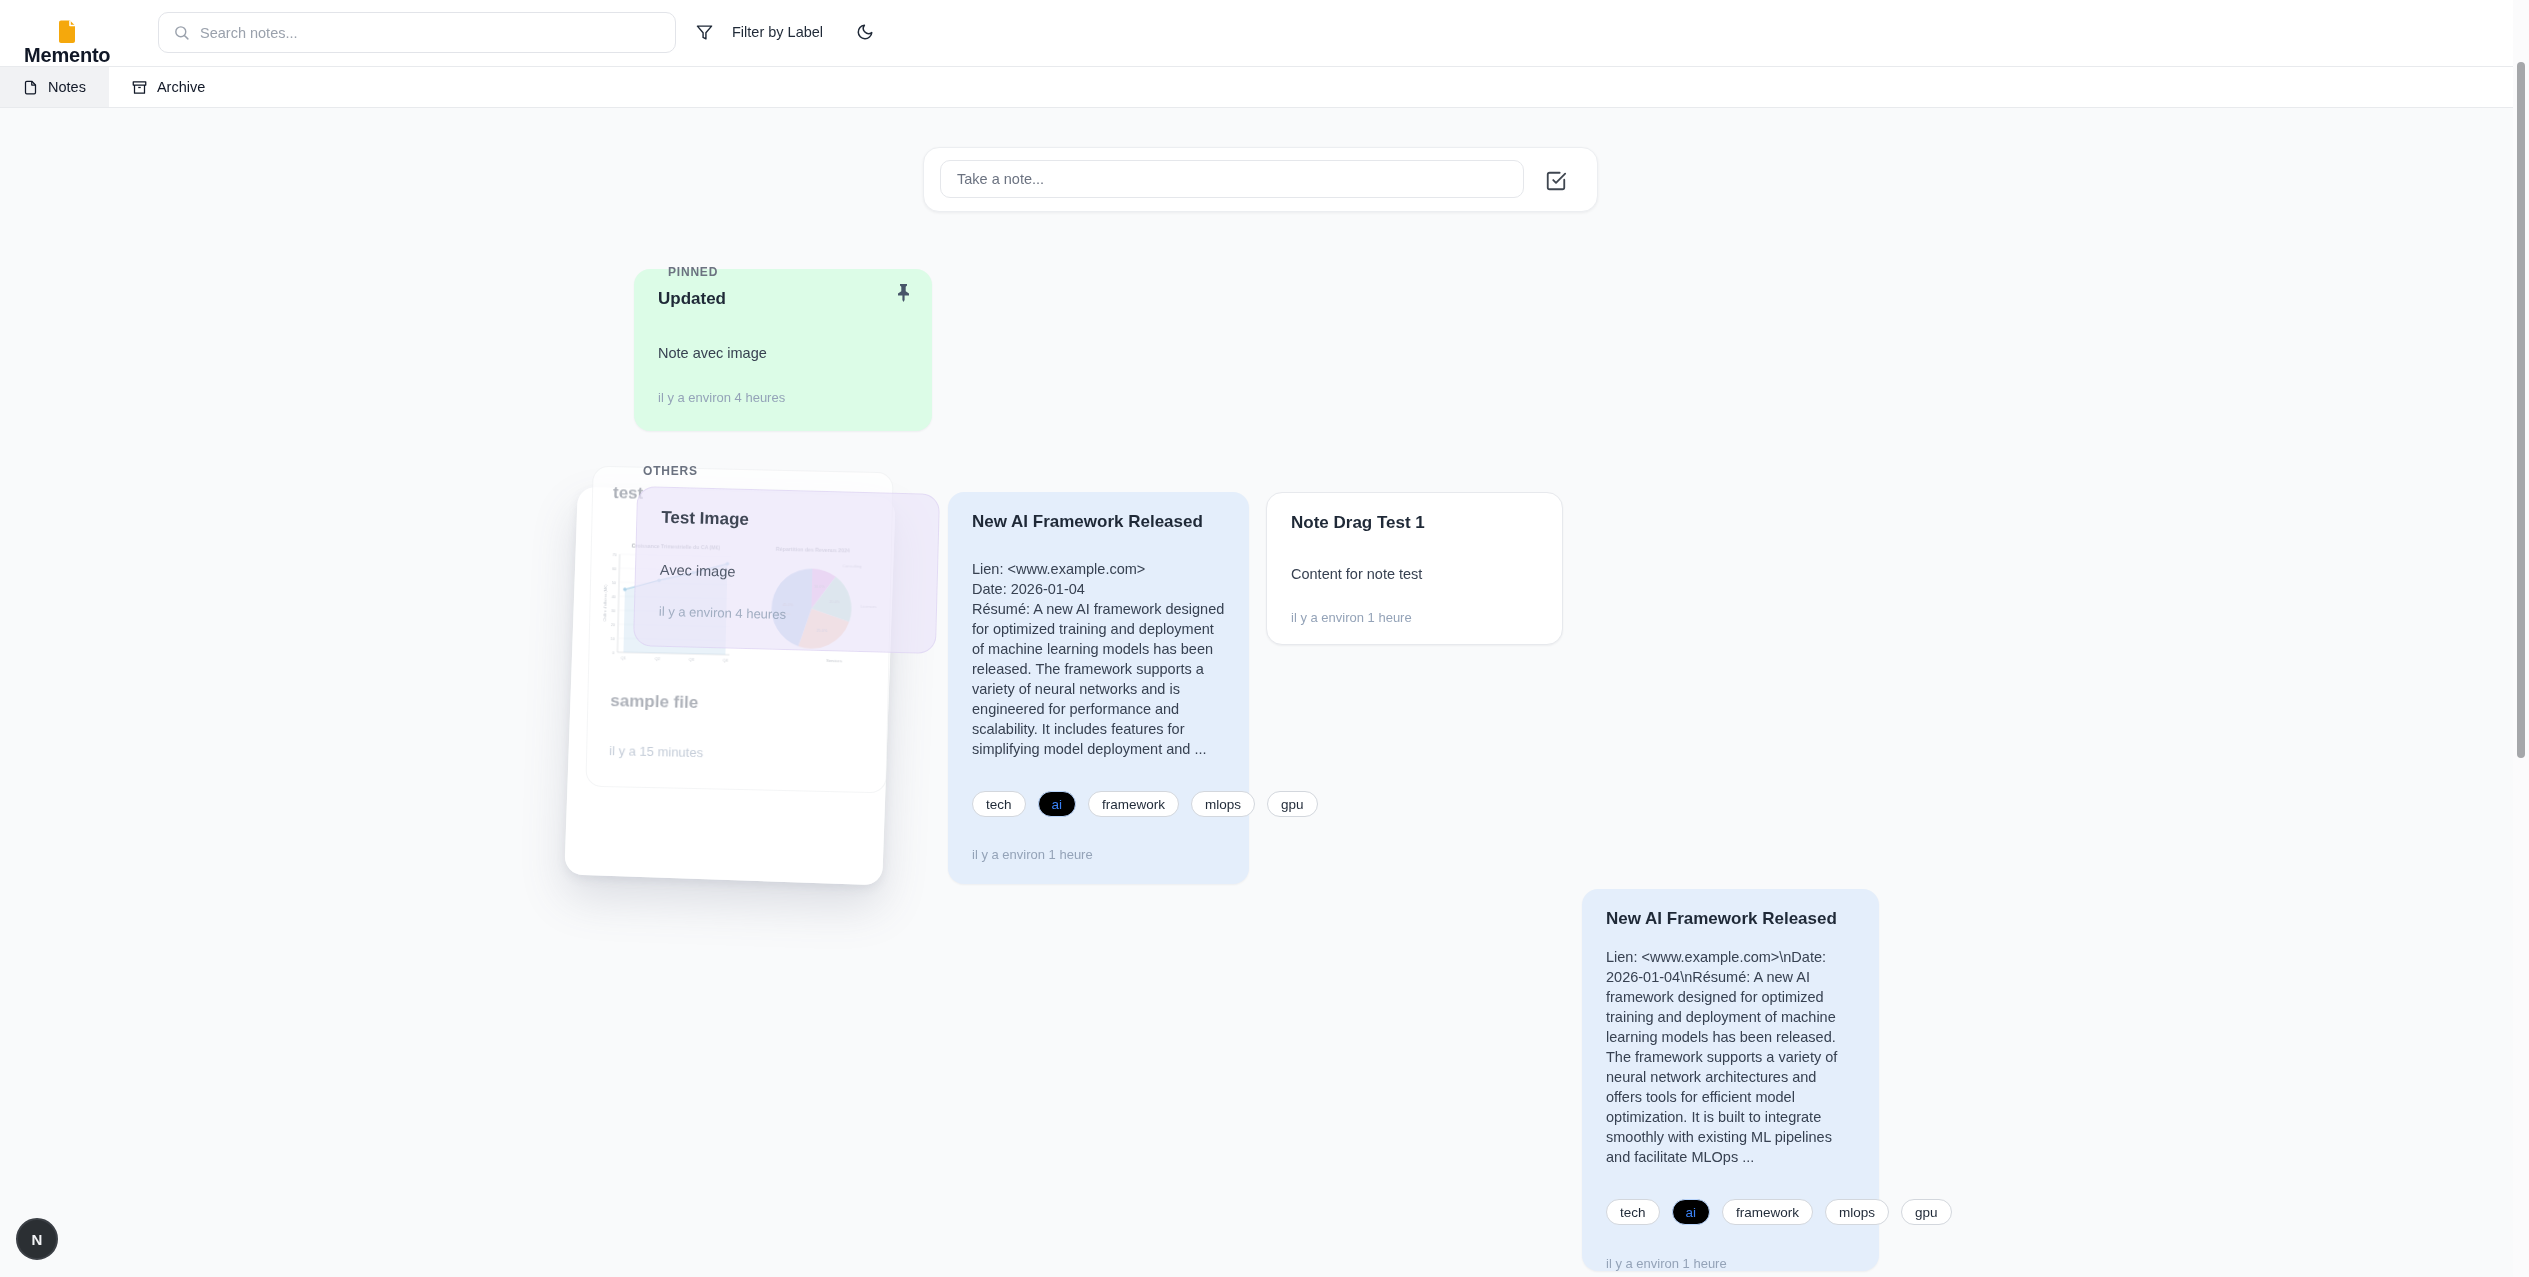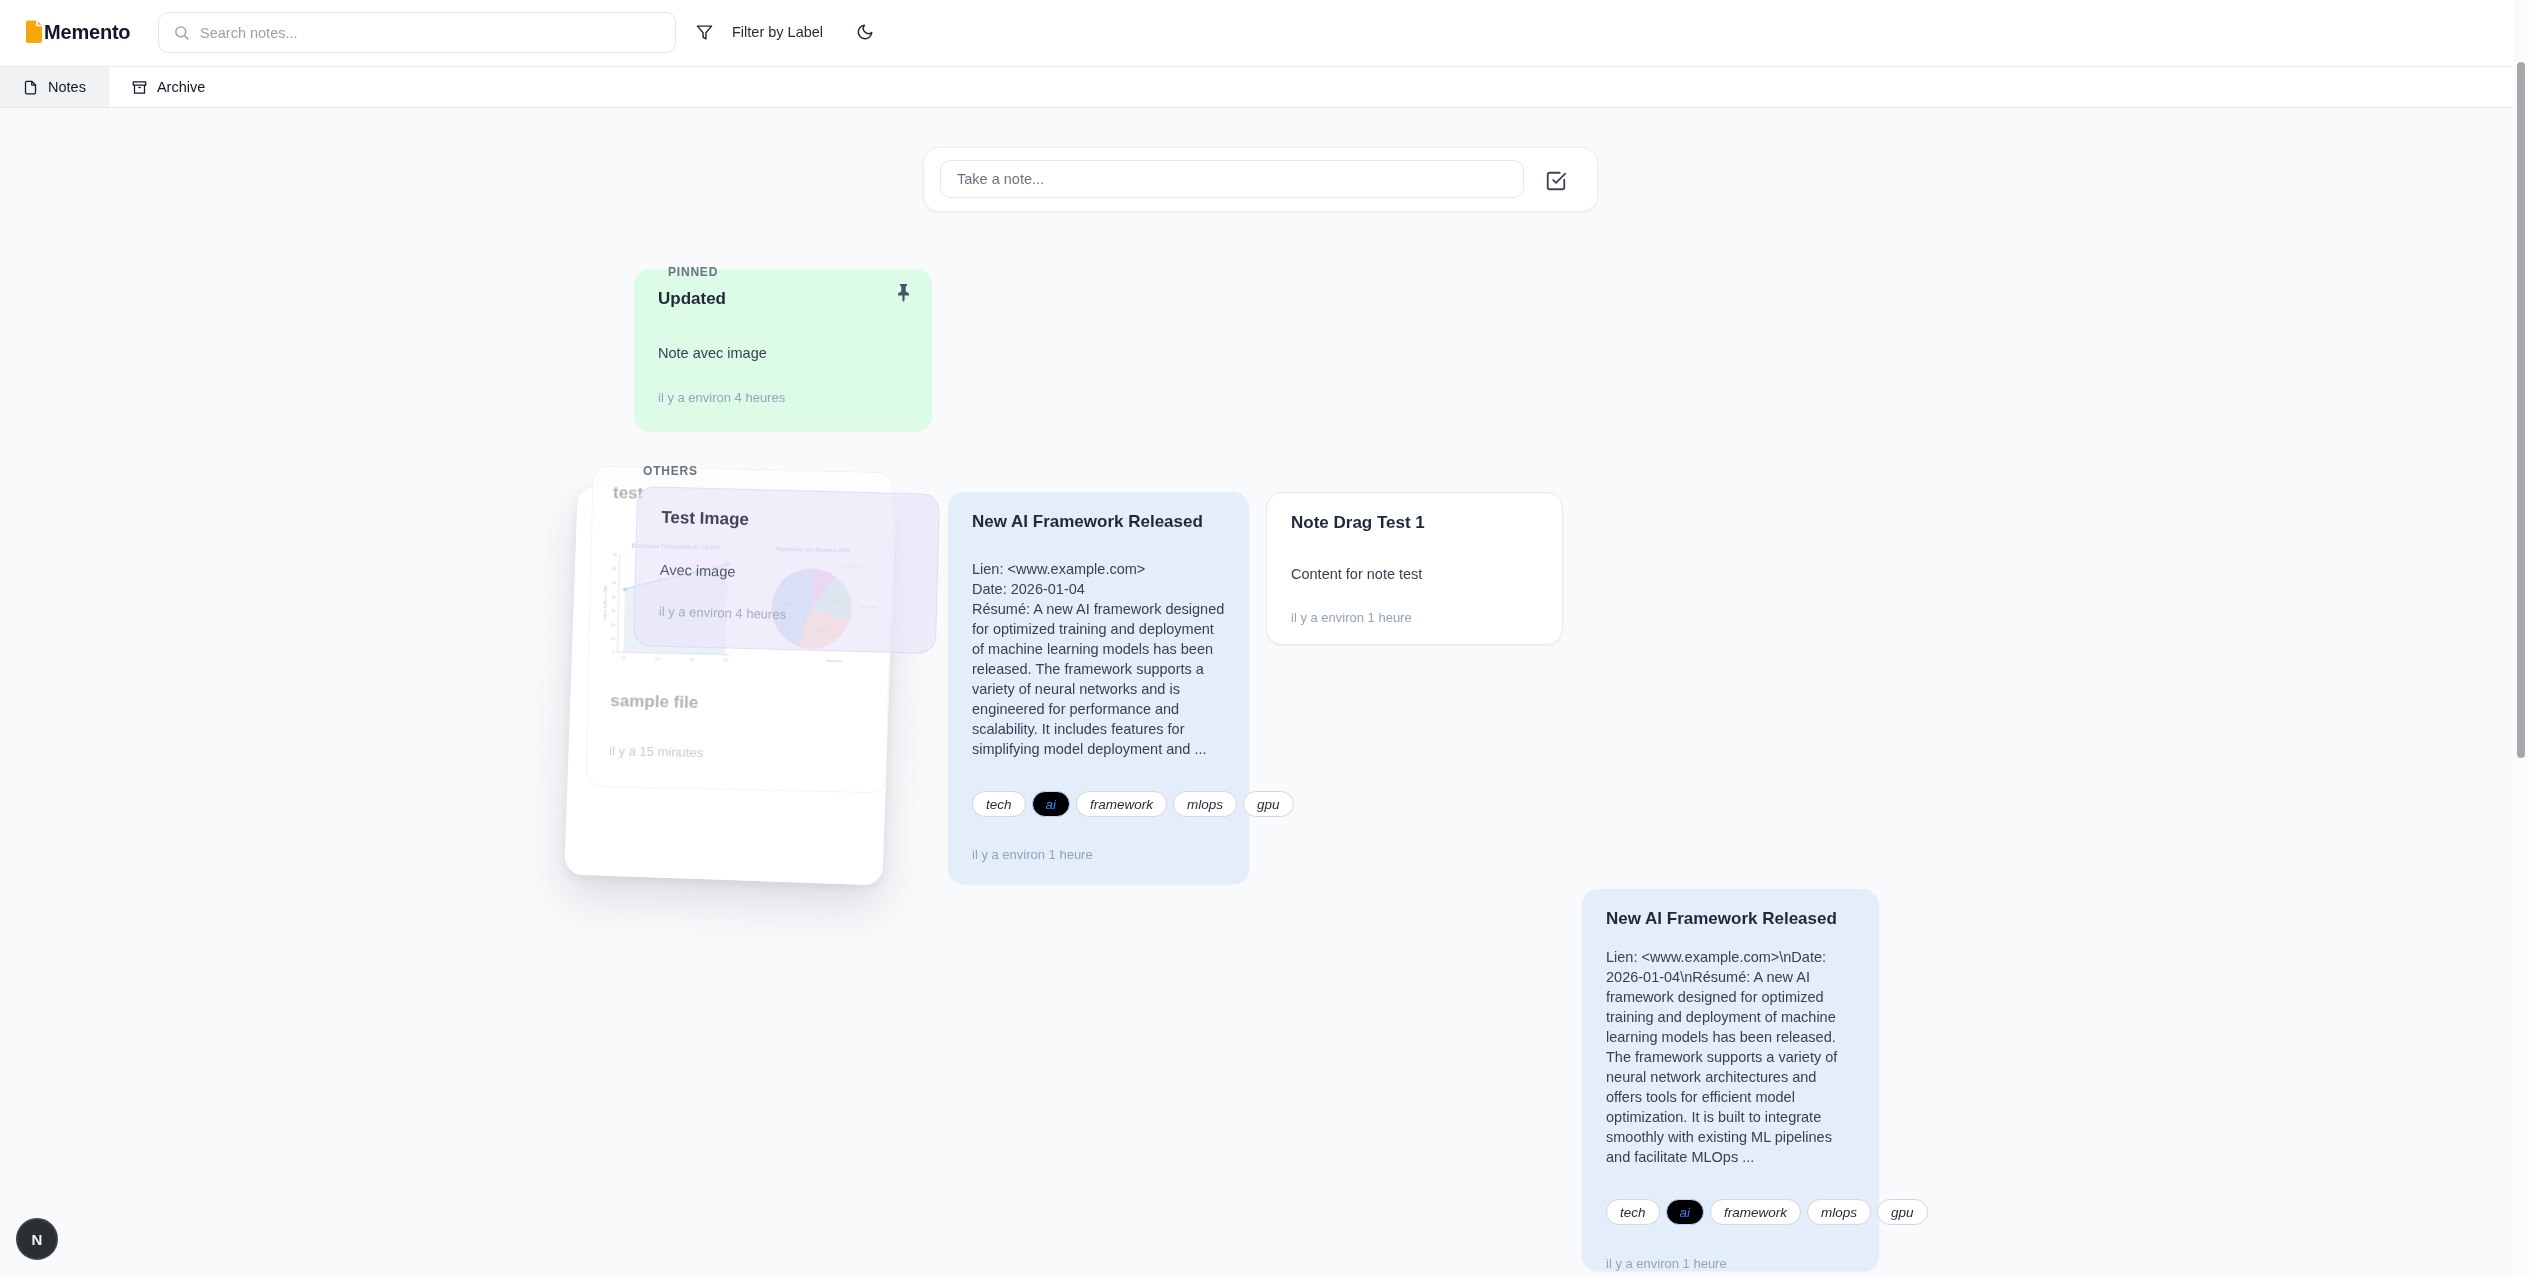--- a/index.html
+++ b/index.html
@@ -3,21 +3,21 @@
 <meta charset="utf-8">
 <style>
   * { box-sizing: border-box; margin: 0; padding: 0; }
   html,body { width:2529px; height:1277px; overflow:hidden; }
   body { font-family: "Liberation Sans", sans-serif; background:#f9fafb; position:relative; }
 
   .page { position:absolute; inset:0; width:2529px; height:1277px; }
 
   
   .header { position:absolute; left:0; top:0; width:2513px; height:66px; background:#ffffff; }
-  .logo-wrap { position:absolute; left:24px; top:20px; display:flex; align-items:center; gap:0; }
+  .logo-wrap { position:absolute; left:24px; top:20px; display:flex; align-items:center; gap:0;flex-direction:column; }
   .app-title { font-size:20px; font-weight:700; color:#111827; letter-spacing:-.2px; }
   .search-box { position:absolute; left:158px; top:12px; width:518px; height:41px; background:#fff;
     border:1px solid #e2e4e9; border-radius:10px; display:flex; align-items:center; gap:10px; padding:0 14px; }
   .search-box input { border:none; outline:none; flex:1; font-size:14.5px; color:#374151; background:transparent; font-family:inherit; }
   .search-box input::placeholder { color:#9aa1ac; }
   .filter-btn { position:absolute; left:688px; top:13px; height:38px; display:flex; align-items:center; gap:19px;
     padding:0 8px; border-radius:8px; cursor:pointer; background:transparent; border:none; font-family:inherit; }
   .filter-btn span.lbl { font-size:14.5px; color:#1f2937; font-weight:500; }
   .theme-btn { position:absolute; left:846px; top:13px; width:38px; height:38px; display:flex; align-items:center;
     justify-content:center; border:none; background:transparent; cursor:pointer; border-radius:8px; }
@@ -65,21 +65,21 @@
   .sample-ts { position:absolute; left:22px; top:276px; font-size:13px; color:#94a3b8; }
   .card-overlay { left:635px; top:382px; width:303px; height:160px; background:rgba(235,229,249,.68);
     border:1px solid rgba(210,198,238,.45); transform:rotate(1.5deg); z-index:4; border-radius:18px; }
   .card-overlay .inner { opacity:.85; }
   .card-overlay .note-body { margin-top:32px; }
   .card-overlay .note-ts { margin-top:24px; }
 
   .card-ai { left:948px; top:384px; width:301px; height:392px; background:#e4eefb;
     box-shadow:0 1px 2px rgba(17,24,39,.05); }
   .card-ai .note-body { margin-top:27px; }
-  .tags-row { display:flex; gap:6px; margin-top:32px;font-style:italic; }
+  .tags-row { display:flex; gap:12px; margin-top:32px; }
   .tag { height:26px; display:flex; align-items:center; padding:0 13px; border-radius:13px; font-size:13.5px;
     background:#ffffff; border:1px solid #d3d7dd; color:#1f2937; }
   .tag.accent { background:#000000; border-color:#b9d5fc; color:#3b82f6; }
   .card-ai .note-ts { margin-top:30px; }
 
   .card-drag1 { left:1266px; top:384px; width:297px; height:153px; background:#ffffff; border:1px solid #e7e9ed;
     box-shadow:0 1px 2px rgba(17,24,39,.05); }
   .card-drag1 .note-body { margin-top:31px; }
   .card-drag1 .note-ts { margin-top:26px; }
 

